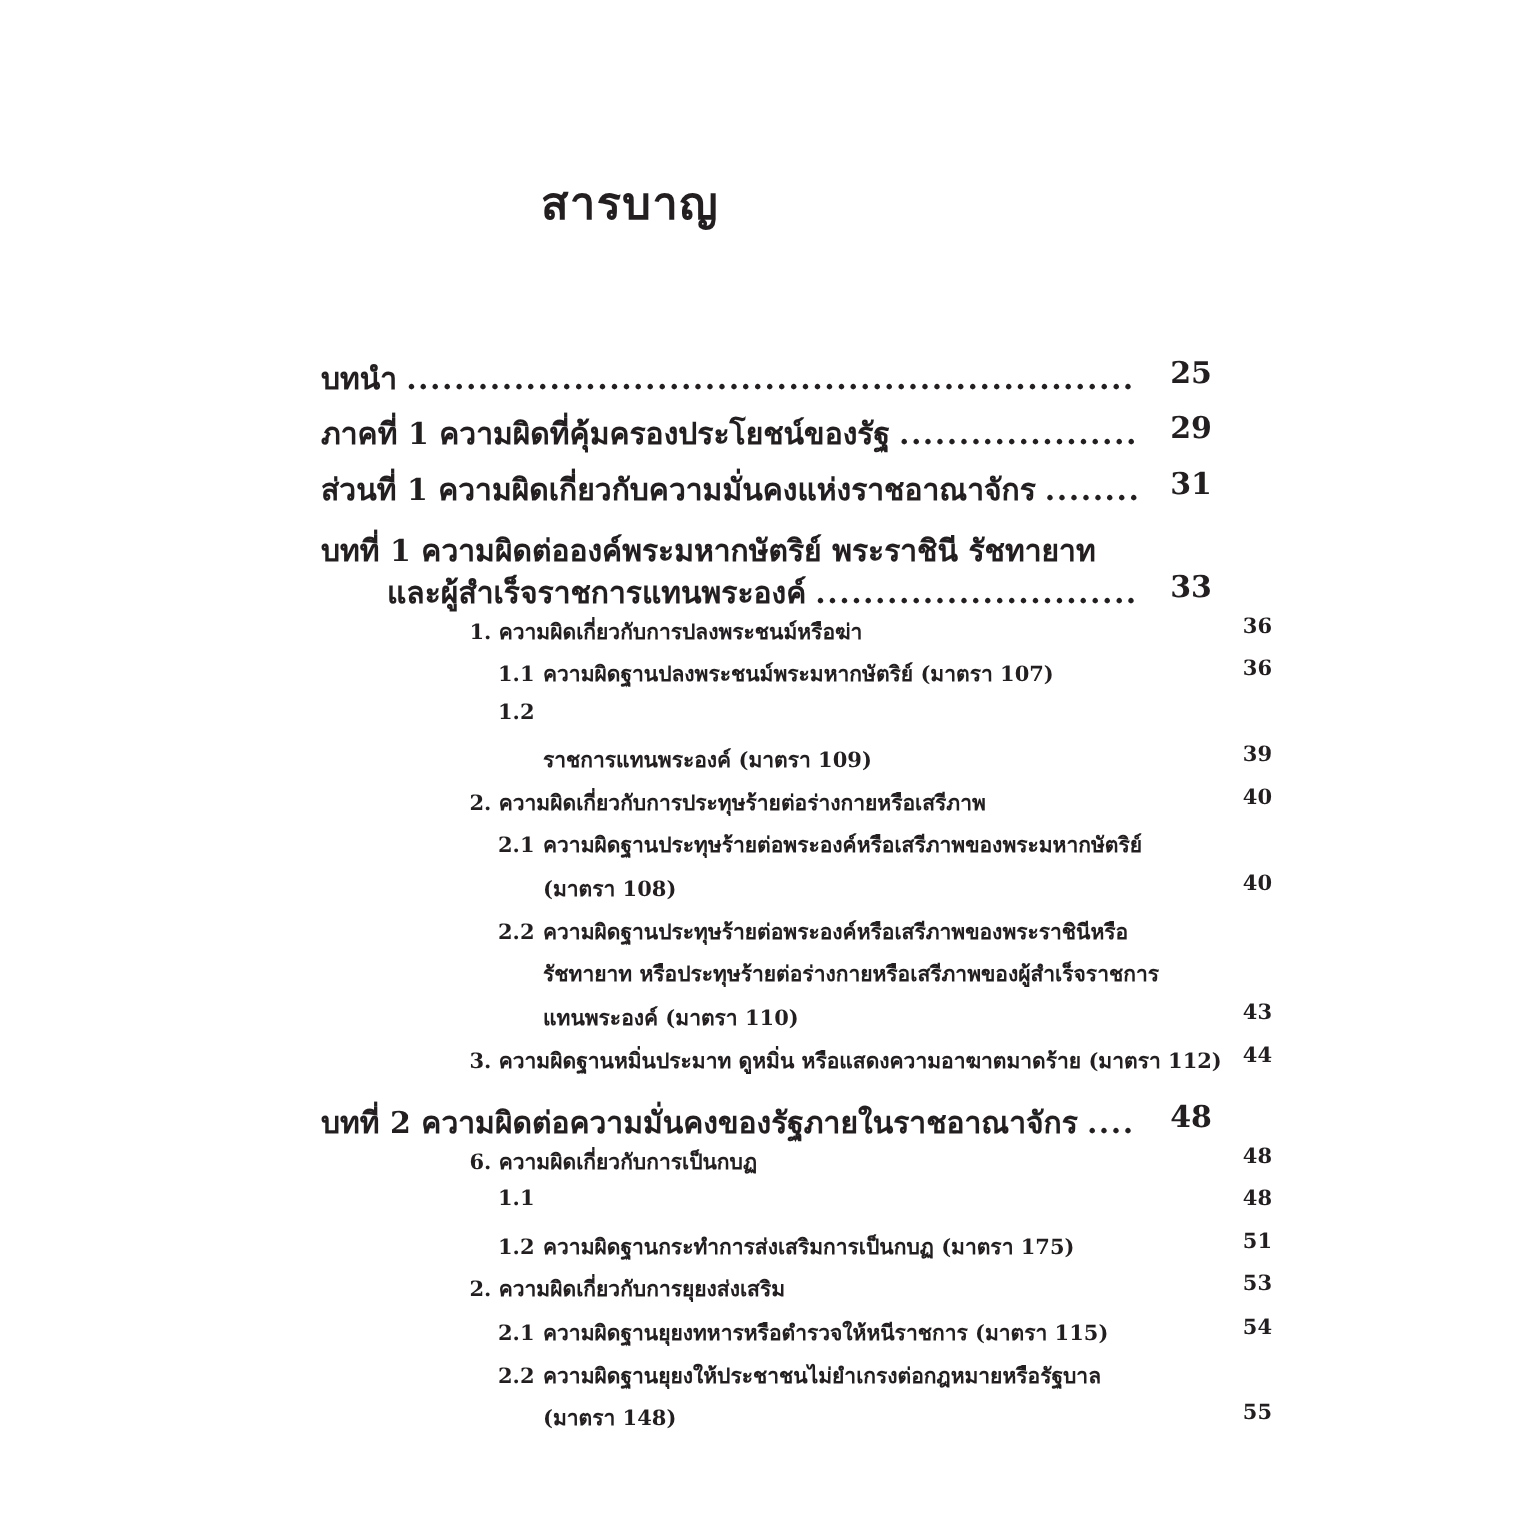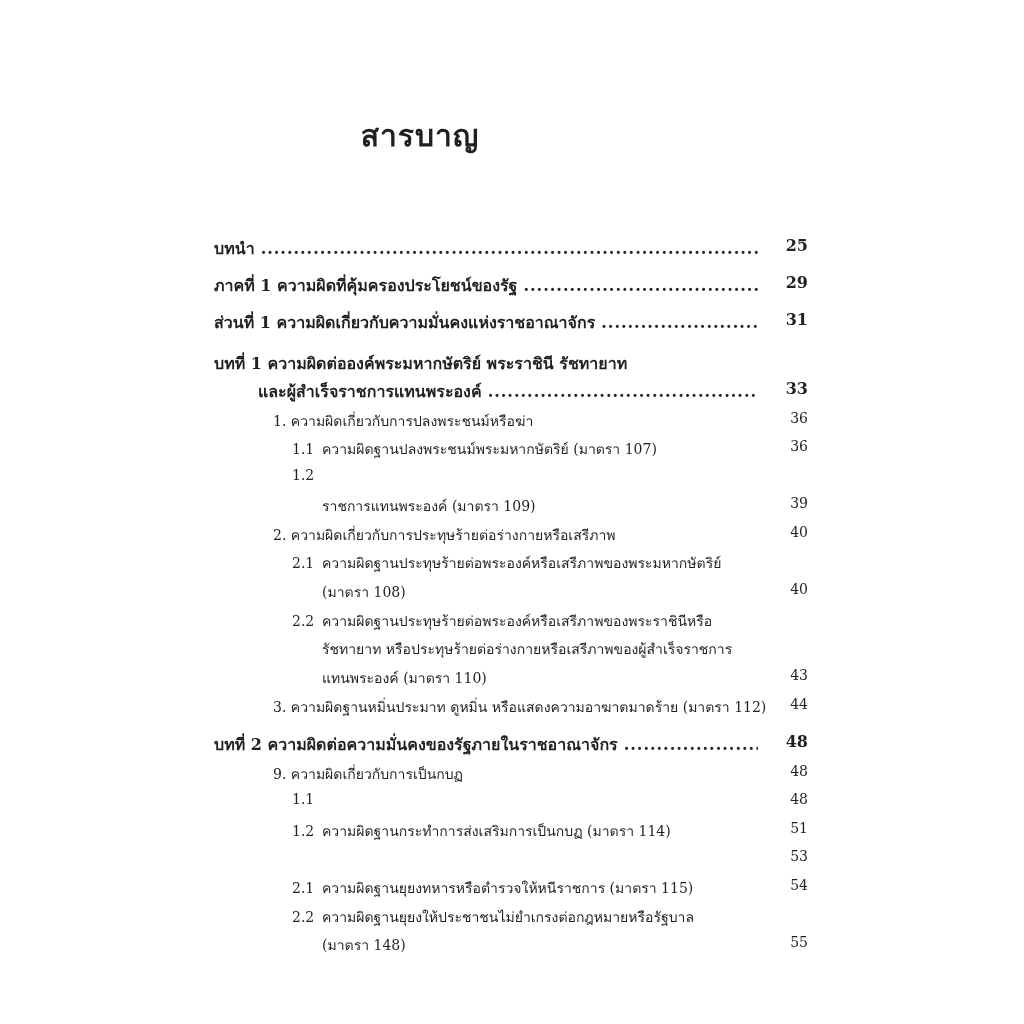--- a/index.html
+++ b/index.html
@@ -4,26 +4,26 @@
 <style>
   html, body { margin: 0; padding: 0; background: #ffffff; }
   body { width: 1024px; height: 1024px; position: relative; overflow: hidden;
          font-family: "DejaVu Serif", "Liberation Serif", serif; color: #231f20; }
   .title { position: absolute; top: 112px; left: 0; width: 840px; text-align: center;
            font-size: 30px; font-weight: bold; letter-spacing: 1px; }
   .toc { position: absolute; left: 214px; top: 236px; width: 594px; }
   .row { position: absolute; left: 0; width: 594px; display: flex; align-items: baseline; white-space: nowrap; }
   .row .text { overflow: hidden; }
   .row .page { position: absolute; right: 0; text-align: left; }
-  .bold { font-weight: bold; font-size: 16px; }
+  .bold { font-weight: bold; font-size: 20px; }
   .bold .dots { flex: 1; overflow: hidden; margin: 0 10px 0 6px; letter-spacing: 1px; font-weight: bold; }
   .bold .dots::before { content: "....................................................................................................................................................................................................................."; }
   .bold .text { flex: none; }
   .bold.withdots { padding-right: 40px; box-sizing: border-box; }
-  .reg { font-size: 14px; font-weight: normal; }
+  .reg { font-size: 14px; font-weight: bold; margin-left: 40px; }
   .num { display: inline-block; width: 30px; }
 </style>
 </head>
 <body>
 
 <div class="title">สารบาญ</div>
 
 <div class="toc">
 
   <div class="row bold withdots" style="top:0px">
@@ -97,33 +97,34 @@
     <span class="page">44</span>
   </div>
 
   <div class="row bold withdots" style="top:496px">
     <span class="text">บทที่ 2 ความผิดต่อความมั่นคงของรัฐภายในราชอาณาจักร</span>
     <span class="dots"></span>
     <span class="page">48</span>
   </div>
 
   <div class="row reg" style="top:527px; left:59px; width:535px">
-    <span class="text">9. ความผิดเกี่ยวกับการเป็นกบฏ</span>
+    <span class="text">6. ความผิดเกี่ยวกับการเป็นกบฏ</span>
     <span class="page">48</span>
   </div>
   <div class="row reg" style="top:555px; left:78px; width:516px">
     <span class="num">1.1</span>
     <span class="page">48</span>
   </div>
   <div class="row reg" style="top:584px; left:78px; width:516px">
     <span class="num">1.2</span>
-    <span class="text">ความผิดฐานกระทำการส่งเสริมการเป็นกบฏ (มาตรา 114)</span>
+    <span class="text">ความผิดฐานกระทำการส่งเสริมการเป็นกบฏ (มาตรา 175)</span>
     <span class="page">51</span>
   </div>
   <div class="row reg" style="top:612px; left:59px; width:535px">
+    <span class="text">2. ความผิดเกี่ยวกับการยุยงส่งเสริม</span>
     <span class="page">53</span>
   </div>
   <div class="row reg" style="top:641px; left:78px; width:516px">
     <span class="num">2.1</span>
     <span class="text">ความผิดฐานยุยงทหารหรือตำรวจให้หนีราชการ (มาตรา 115)</span>
     <span class="page">54</span>
   </div>
   <div class="row reg" style="top:670px; left:78px; width:516px">
     <span class="num">2.2</span>
     <span class="text">ความผิดฐานยุยงให้ประชาชนไม่ยำเกรงต่อกฎหมายหรือรัฐบาล</span>

